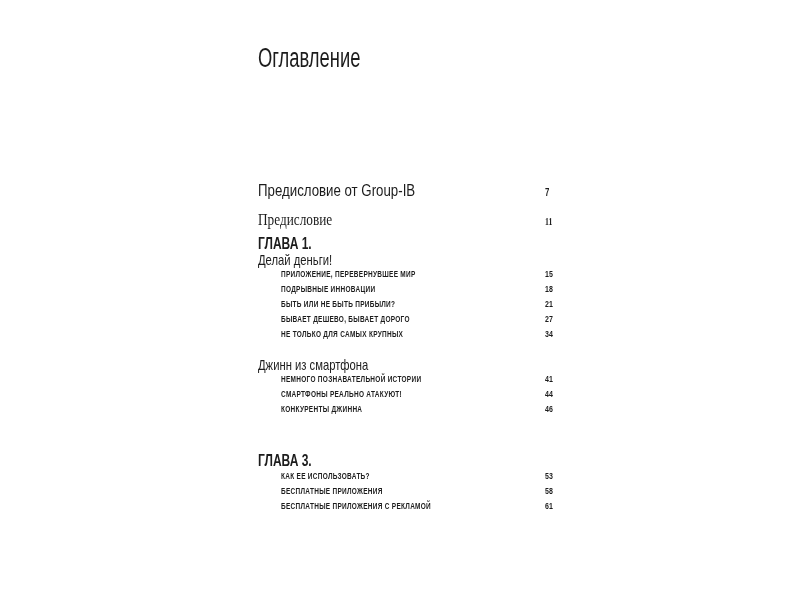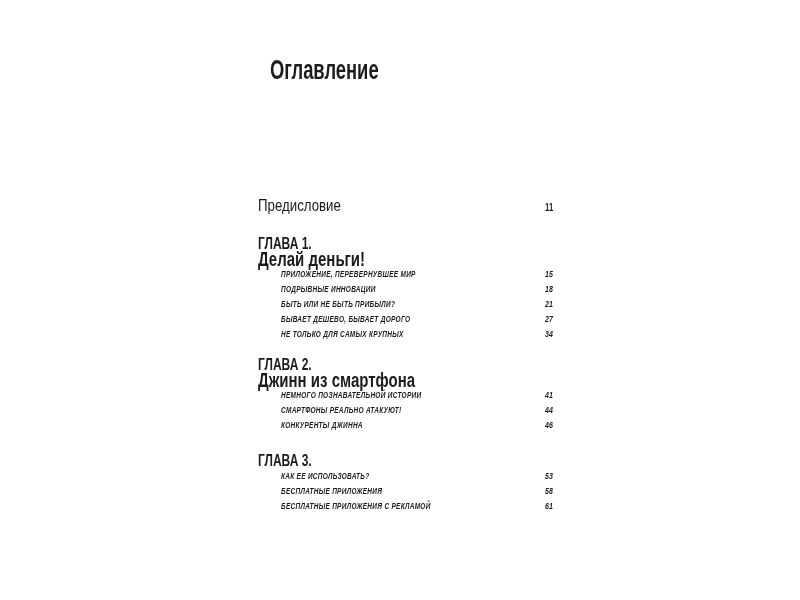--- a/index.html
+++ b/index.html
@@ -62,50 +62,54 @@
     position: absolute;
     left: 0;
     width: 296px;
   }
   .ch-number {
     font-size: 16px;
     line-height: 16px;
     font-weight: 700;
   }
   .ch-title {
-    font-size: 20px;
+    font-size: 15px;
     line-height: 15px;
-    font-weight: 700;
+    font-weight: 400;
   }
-  .sections { position: relative; margin-top: 0; font-style: italic; }
+  .sections { position: relative; margin-top: 0; }
   .sec-row { position: relative; height: 15px; }
   .sec-label {
     position: absolute;
     left: 23px;
     top: 0;
     font-size: 9px;
     line-height: 15px;
     font-weight: 700;
     letter-spacing: 0.4px;
     white-space: nowrap;
     transform: scaleX(0.72);
     transform-origin: 0 0;
   }
   .sec-row .pagenum { font-size: 9px; line-height: 15px; }
 </style>
 </head>
 <body>
 
 <div class="page" style="--fg: #1c1c1c; --bg: #ffffff;">
   <div class="toc">
-    <h1 class="toc-title" style="margin:12px; font-weight:700;">
+    <h1 class="toc-title" style="margin:0; font-weight:400;">
       <span class="cond">Оглавление</span>
     </h1>
 
-      <div class="fm-row" style="top: 197px;">
+  <div class="fm-row" style="top: 182px;">
+    <span class="cond fm-label">Предисловие от Group-IB</span>
+    <span class="pagenum">7</span>
+  </div>
+      <div class="fm-row" style="top: 211px; font-family: Liberation Serif, serif;">
     <span class="cond fm-label">Предисловие</span>
     <span class="pagenum">11</span>
   </div>
       <div class="chapter" style="top: 236px;">
     <div class="ch-number">
       <span class="cond">ГЛАВА 1.</span>
     </div>
     <div class="ch-title">
       <span class="cond">Делай деньги!</span>
     </div>
@@ -126,23 +130,20 @@
     <span class="sec-label">БЫВАЕТ ДЕШЕВО, БЫВАЕТ ДОРОГО</span>
     <span class="pagenum">27</span>
   </div>
           <div class="sec-row">
     <span class="sec-label">НЕ ТОЛЬКО ДЛЯ САМЫХ КРУПНЫХ</span>
     <span class="pagenum">34</span>
   </div>
         </div>
   </div>
       <div class="chapter" style="top: 357px;">
-    <div class="ch-number">
-      <span class="cond">ГЛАВА 2.</span>
-    </div>
     <div class="ch-title">
       <span class="cond">Джинн из смартфона</span>
     </div>
     <div class="sections">
           <div class="sec-row">
     <span class="sec-label">НЕМНОГО ПОЗНАВАТЕЛЬНОЙ ИСТОРИИ</span>
     <span class="pagenum">41</span>
   </div>
           <div class="sec-row">
     <span class="sec-label">СМАРТФОНЫ РЕАЛЬНО АТАКУЮТ!</span>

